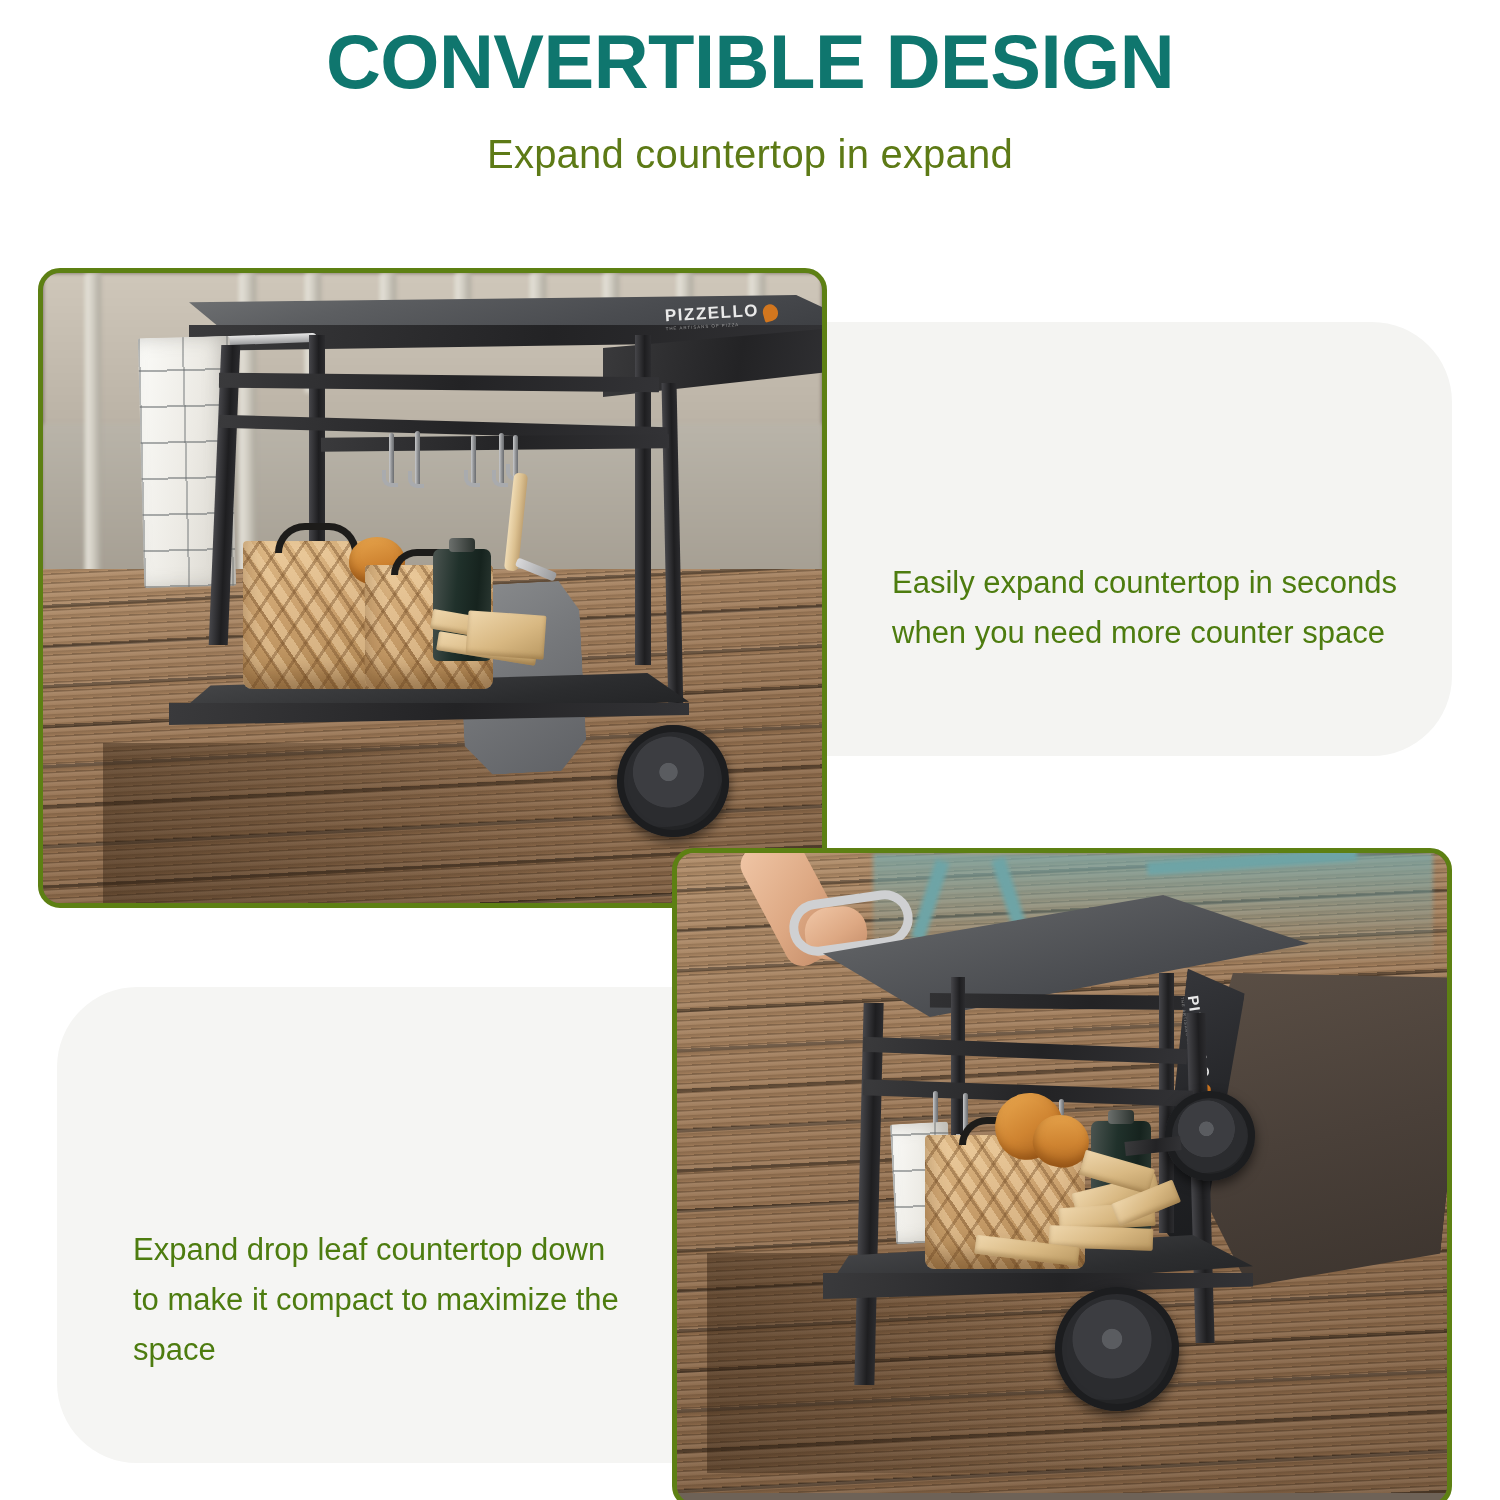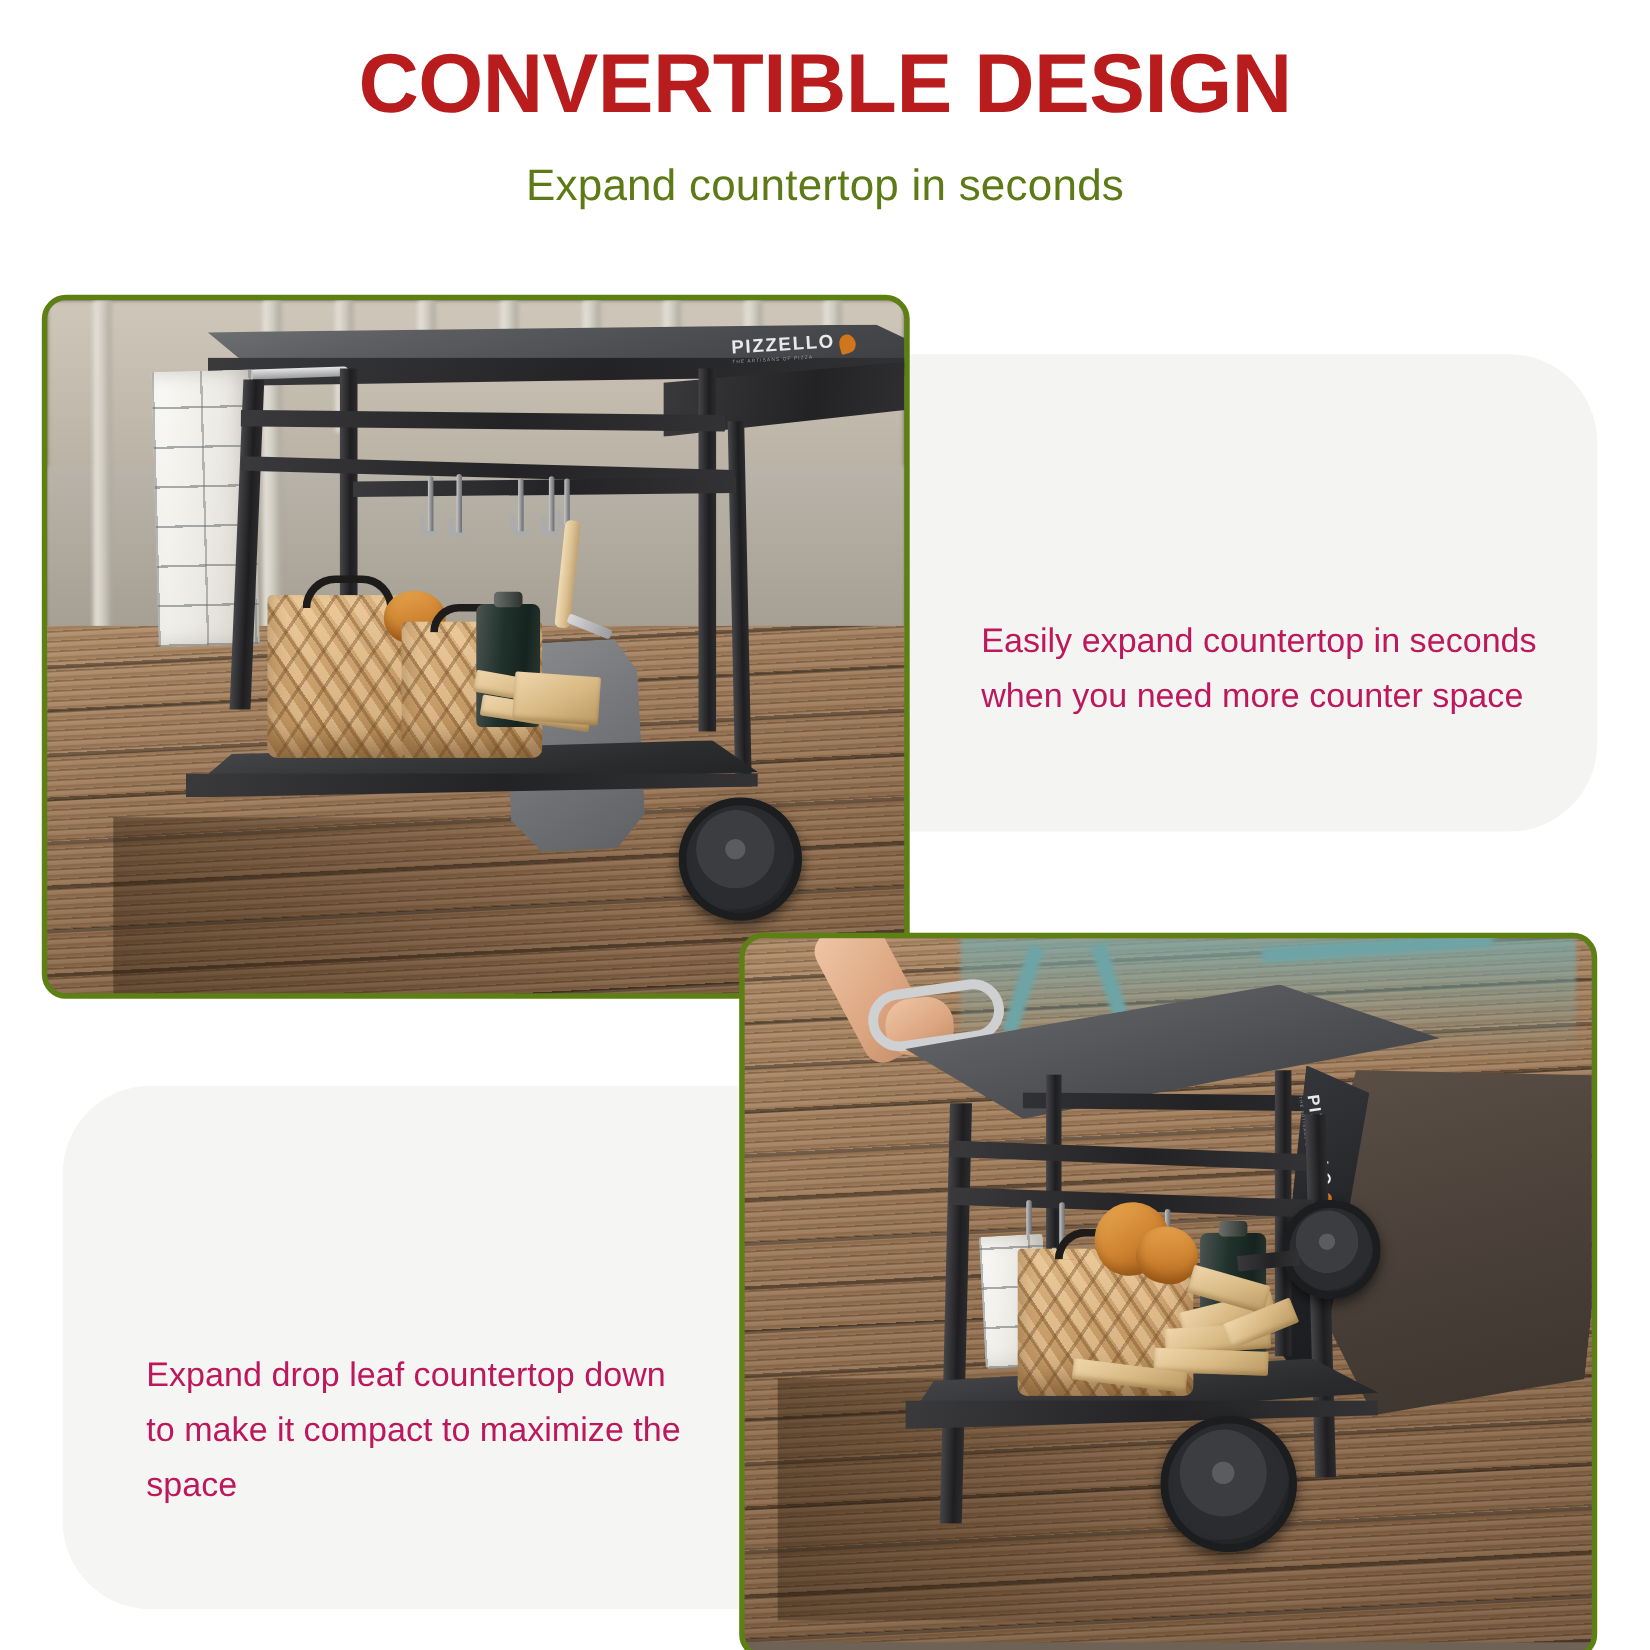--- a/index.html
+++ b/index.html
@@ -8,21 +8,21 @@
     background:#ffffff;
     font-family:"Liberation Sans", sans-serif;
     position:relative;
     overflow:hidden;
   }
 
   
   .header { position:absolute; left:0; top:0; width:1500px; text-align:center; }
   .title {
     font-size:76px; font-weight:bold; letter-spacing:-0.5px;
-    color:#b91c1c; line-height:1; padding-top:39px;
+    color:#0f766e; line-height:1; padding-top:24px;
     font-family:"Liberation Sans", sans-serif;
   }
   .subtitle {
     font-size:40px; color:#5d7a16; font-weight:400;
     padding-top:32px; letter-spacing:0.2px;
   }
 
   
   .card-right {
     position:absolute; left:826px; top:322px; width:626px; height:434px;
@@ -32,21 +32,21 @@
     position:absolute; left:57px; top:987px; width:655px; height:476px;
     background:#f5f5f3; border-radius:80px 0 0 80px;
   }
   .card-inner { position:absolute; }
 
   .feat-head {
     font-size:45px; font-weight:bold; color:#4e7010;
     line-height:1.17; letter-spacing:-0.2px;
   }
   .feat-body {
-    font-size:31px; color:#be185d; line-height:1.62; font-weight:400;
+    font-size:31px; color:#4d7c0f; line-height:1.62; font-weight:400;
   }
   .rh { left:66px; top:110px; width:510px; }
   .rb { left:66px; top:236px; width:510px; }
   .lh { left:76px; top:96px; width:520px; }
   .lb { left:76px; top:238px; width:500px; }
 
   
   .photo {
     position:absolute; overflow:hidden;
     border:5px solid #5d8013; border-radius:22px;
@@ -171,21 +171,21 @@
   .arm {
     position:absolute; border-radius:18px;
     background:linear-gradient(150deg,#f0c6a6,#dda883 55%,#c28a66);
   }
 </style>
 </head>
 <body>
 
 <div class="header">
   <div class="title">CONVERTIBLE DESIGN</div>
-  <div class="subtitle">Expand countertop in seconds</div>
+  <div class="subtitle">Expand countertop in expand</div>
 </div>
 
 <div class="card-right">
   <div class="card-inner feat-body rb">Easily expand countertop in seconds when you need more counter space</div>
 </div>
 
 <div class="card-left">
   <div class="card-inner feat-body lb">Expand drop leaf countertop down to make it compact to maximize the space</div>
 </div>
 

